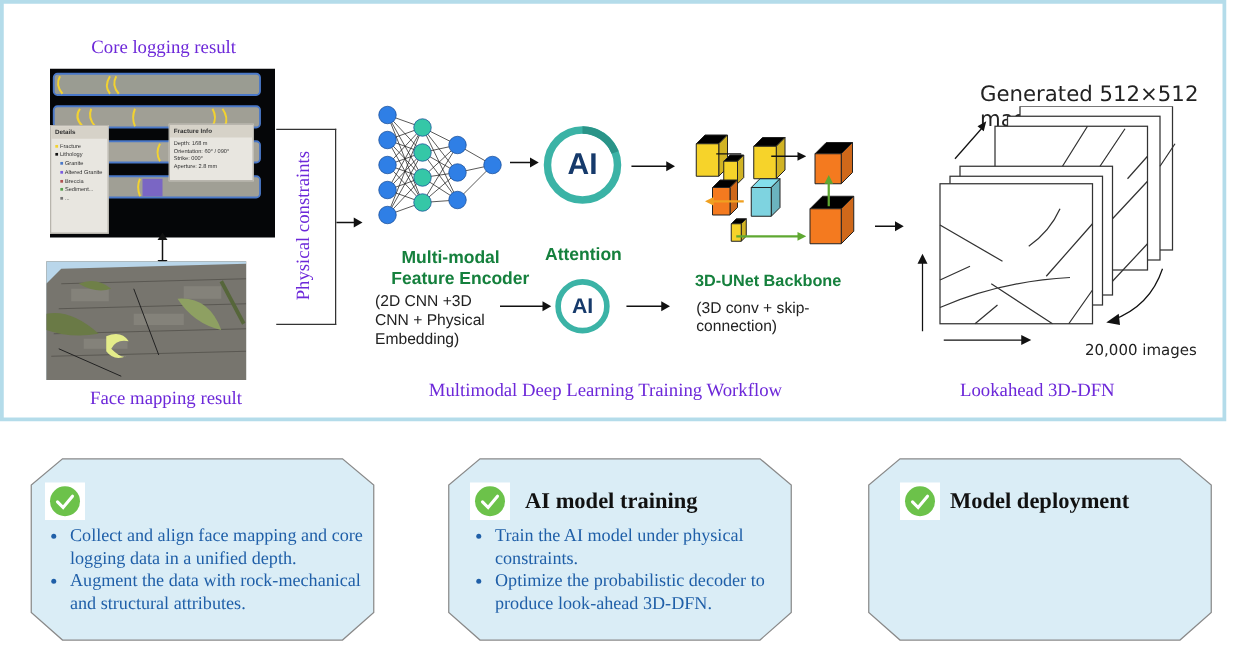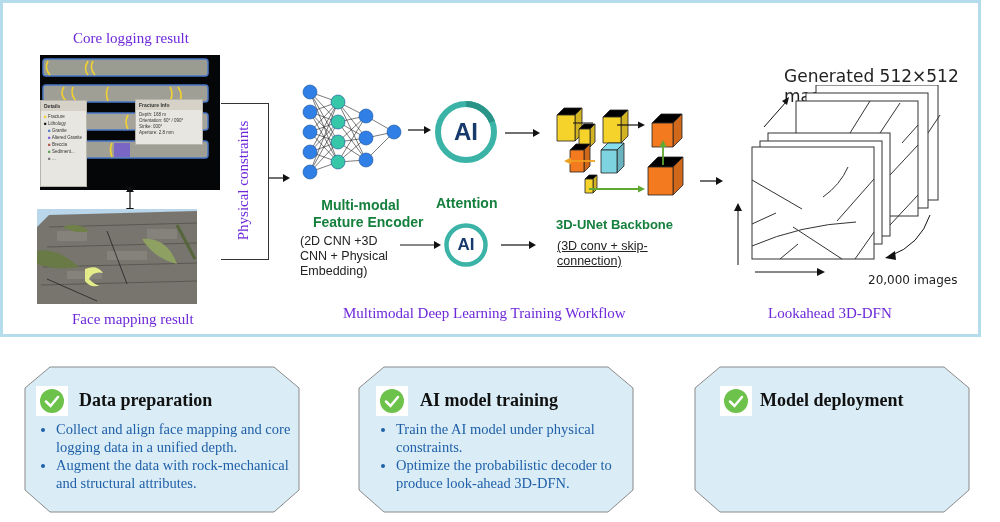--- a/index.html
+++ b/index.html
@@ -244,21 +244,21 @@
   <line x1="72" y1="20" x2="95" y2="20" stroke="#111" stroke-width="1.2"></line>
     <path d="M93 16.5 L100 20 L93 23.5 Z" fill="#111"></path>
   <line x1="50" y1="56" x2="24" y2="56" stroke="#f0a020" stroke-width="1.8"></line>
     <path d="M26 52.5 L19 56 L26 59.5 Z" fill="#f0a020"></path>
   <line x1="44" y1="84" x2="95" y2="84" stroke="#5fa832" stroke-width="1.8"></line>
     <path d="M93 80.5 L100 84 L93 87.5 Z" fill="#5fa832"></path>
   <line x1="118" y1="60" x2="118" y2="40" stroke="#5fa832" stroke-width="1.8"></line>
     <path d="M114.5 42 L118 35 L121.5 42 Z" fill="#5fa832"></path>
 </svg>
 <div class="abs bold-sans" style="left:556px; top:217px; font-size:13px;">3D-UNet Backbone</div>
-<div class="abs sub-sans" style="left:557px; top:239px;text-decoration:underline;">
+<div class="abs sub-sans" style="left:557px; top:239px;">
   <div>(3D conv + skip-</div>
   <div>connection)</div>
 </div>
 <svg class="abs" style="left:700px; top:176px;" width="24" height="10">
   <line x1="0" y1="5" x2="18" y2="5" stroke="#111" stroke-width="1.2"></line>
     <path d="M16 1 L23 5 L16 9 Z" fill="#111"></path>
 </svg>
 
 <div class="abs sans" style="left:784px; top:66px; font-size:17px; color:#222;">Generated 512×512 masks</div>
 <svg class="abs" style="left:730px; top:85px;" width="220" height="205" viewBox="0 0 220 205">
@@ -291,21 +291,20 @@
 <div class="abs card" style="left:24px; top:366px;">
   <svg class="shape" width="276" height="147" viewBox="0 0 276 147">
       <polygon points="26,1 250,1 275,22 275,124 250,146 26,146 1,124 1,22" fill="#daedf6" stroke="#8a8a8a" stroke-width="1"></polygon>
     </svg>
   <div class="check">
       <svg width="26" height="26" viewBox="0 0 26 26">
         <circle cx="13" cy="13" r="12" fill="#6cc24a"></circle>
         <path d="M7 13.5 L11.5 18 L19 9" stroke="#fff" stroke-width="2.5" fill="none" stroke-linecap="round"></path>
       </svg>
     </div>
-  <div class="card-title">Data preparation</div>
   <ul>
     <li>Collect and align face mapping and core logging data in a unified depth.</li>
     <li>Augment the data with rock-mechanical and structural attributes.</li>
   </ul>
 </div>
 
 <div class="abs card" style="left:358px; top:366px;">
   <svg class="shape" width="276" height="147" viewBox="0 0 276 147">
       <polygon points="26,1 250,1 275,22 275,124 250,146 26,146 1,124 1,22" fill="#daedf6" stroke="#8a8a8a" stroke-width="1"></polygon>
     </svg>

